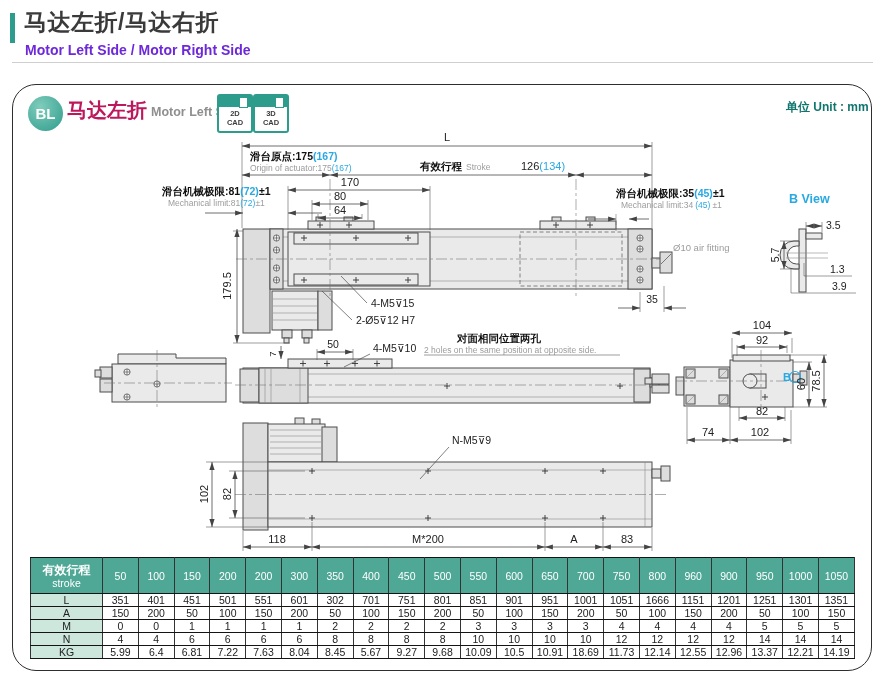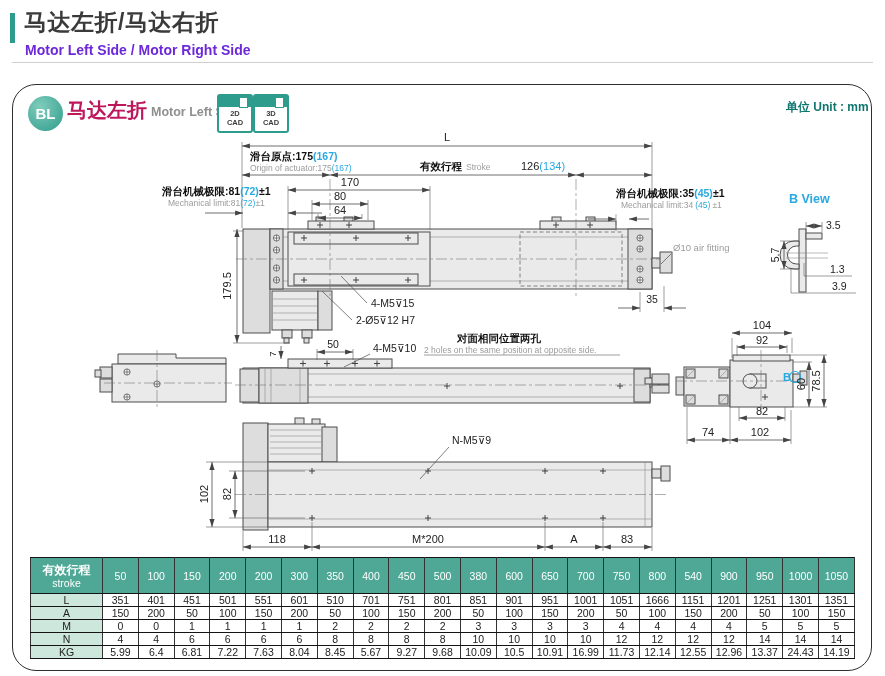--- a/index.html
+++ b/index.html
@@ -414,43 +414,43 @@
     <th>50</th>
         <th>100</th>
         <th>150</th>
         <th>200</th>
         <th>200</th>
         <th>300</th>
         <th>350</th>
         <th>400</th>
         <th>450</th>
         <th>500</th>
-        <th>380</th>
+        <th>550</th>
         <th>600</th>
         <th>650</th>
         <th>700</th>
         <th>750</th>
         <th>800</th>
-        <th>540</th>
+        <th>960</th>
         <th>900</th>
         <th>950</th>
         <th>1000</th>
         <th>1050</th>
       </tr>
   </thead>
   <tbody>
       <tr>
         <th class="rl">L</th>
         <td>351</td>
         <td>401</td>
         <td>451</td>
         <td>501</td>
         <td>551</td>
         <td>601</td>
-        <td>510</td>
+        <td>302</td>
         <td>701</td>
         <td>751</td>
         <td>801</td>
         <td>851</td>
         <td>901</td>
         <td>951</td>
         <td>1001</td>
         <td>1051</td>
         <td>1666</td>
         <td>1151</td>
@@ -539,23 +539,23 @@
         <td>7.22</td>
         <td>7.63</td>
         <td>8.04</td>
         <td>8.45</td>
         <td>5.67</td>
         <td>9.27</td>
         <td>9.68</td>
         <td>10.09</td>
         <td>10.5</td>
         <td>10.91</td>
-        <td>16.99</td>
+        <td>18.69</td>
         <td>11.73</td>
         <td>12.14</td>
         <td>12.55</td>
         <td>12.96</td>
         <td>13.37</td>
-        <td>24.43</td>
+        <td>12.21</td>
         <td>14.19</td>
       </tr>
     </tbody>
 </table>
 
 </body></html>

